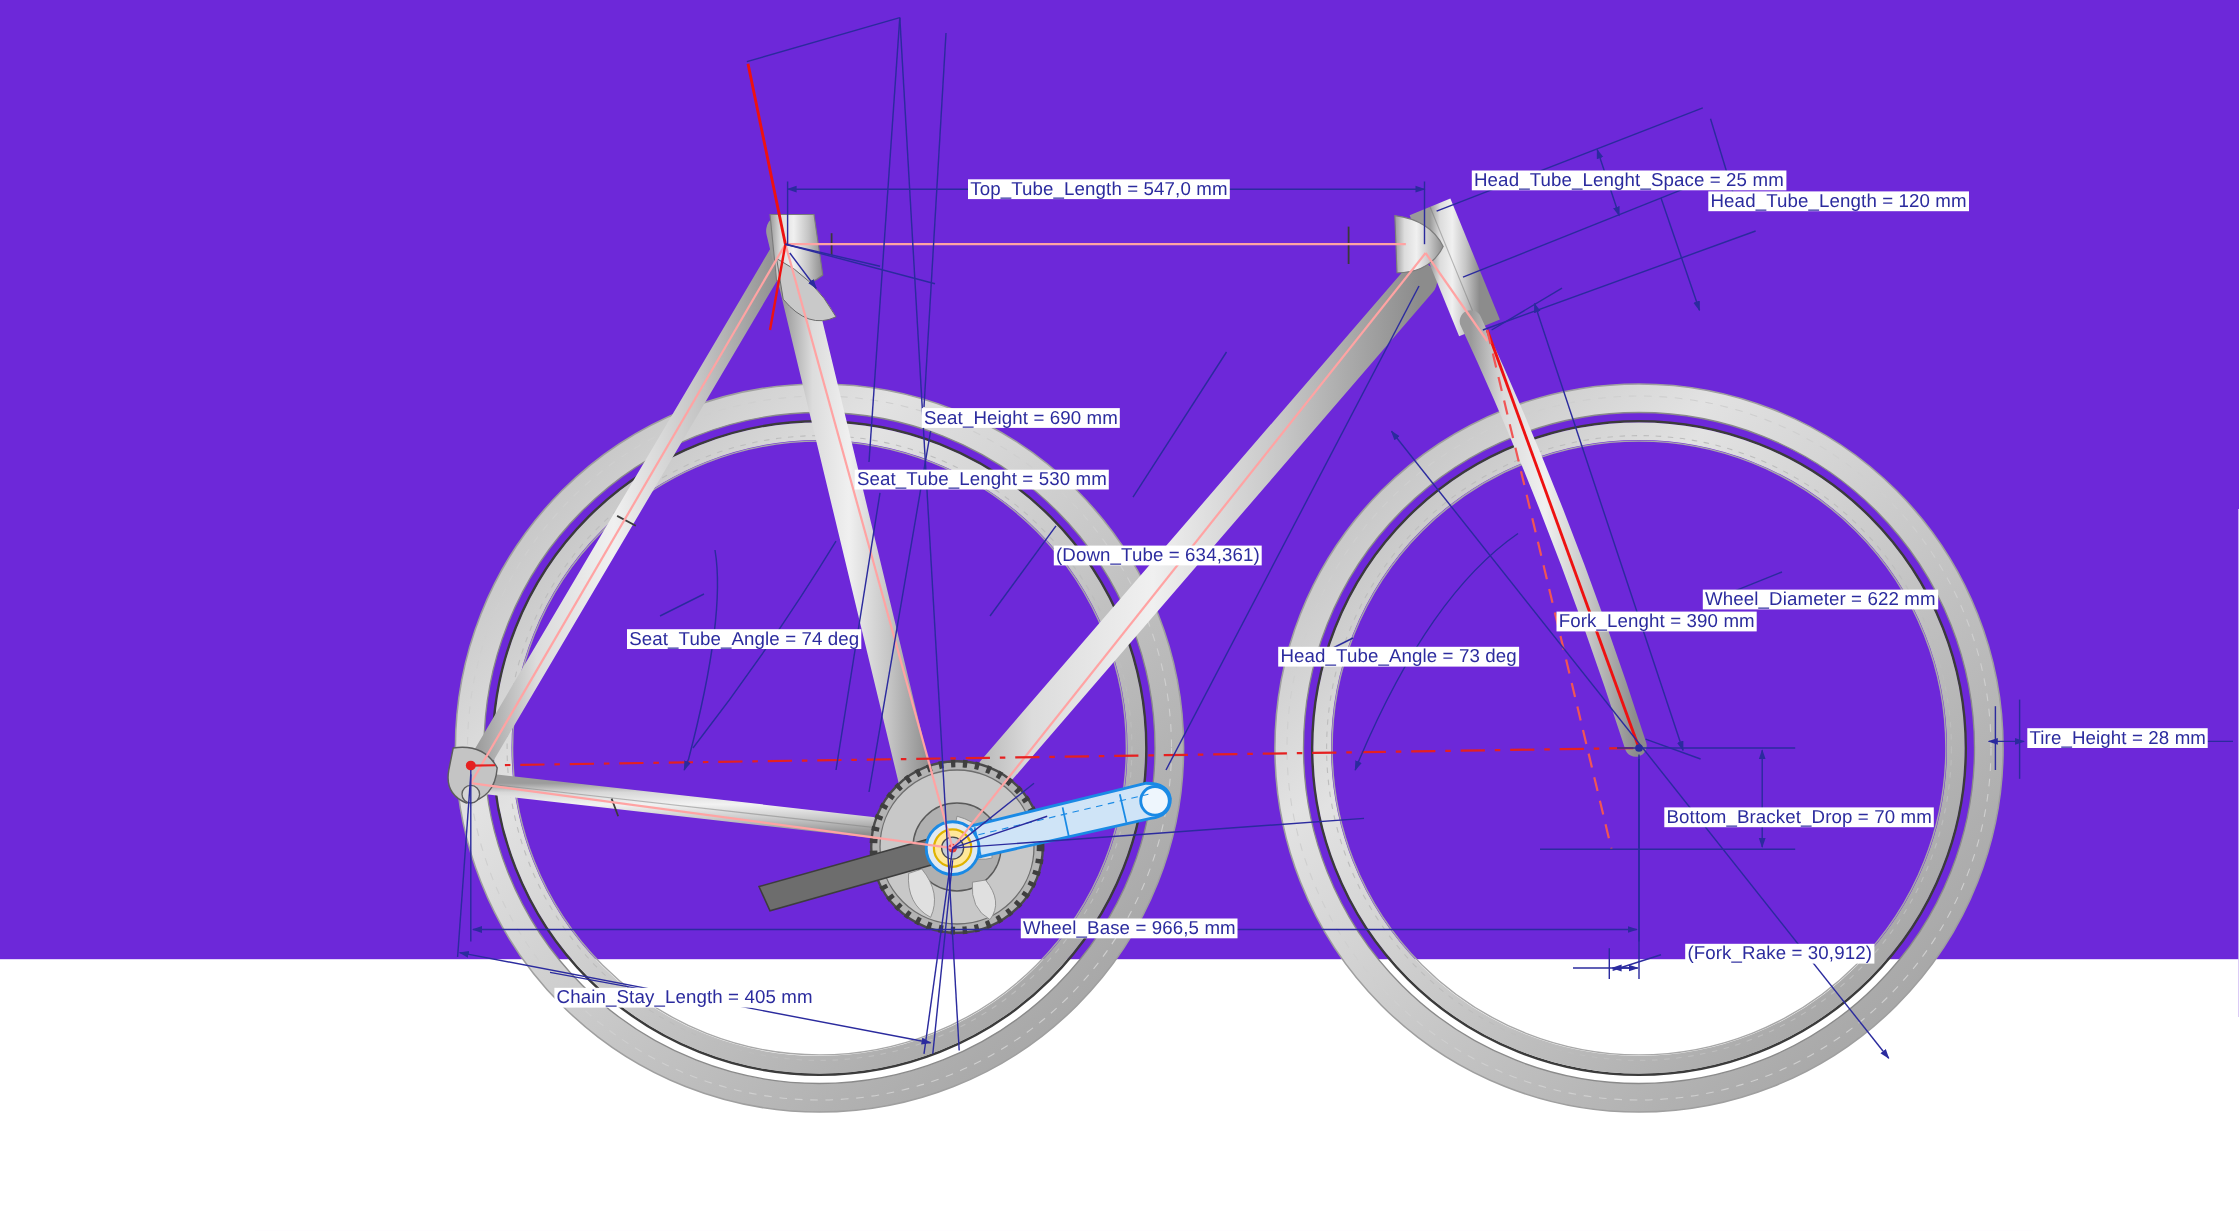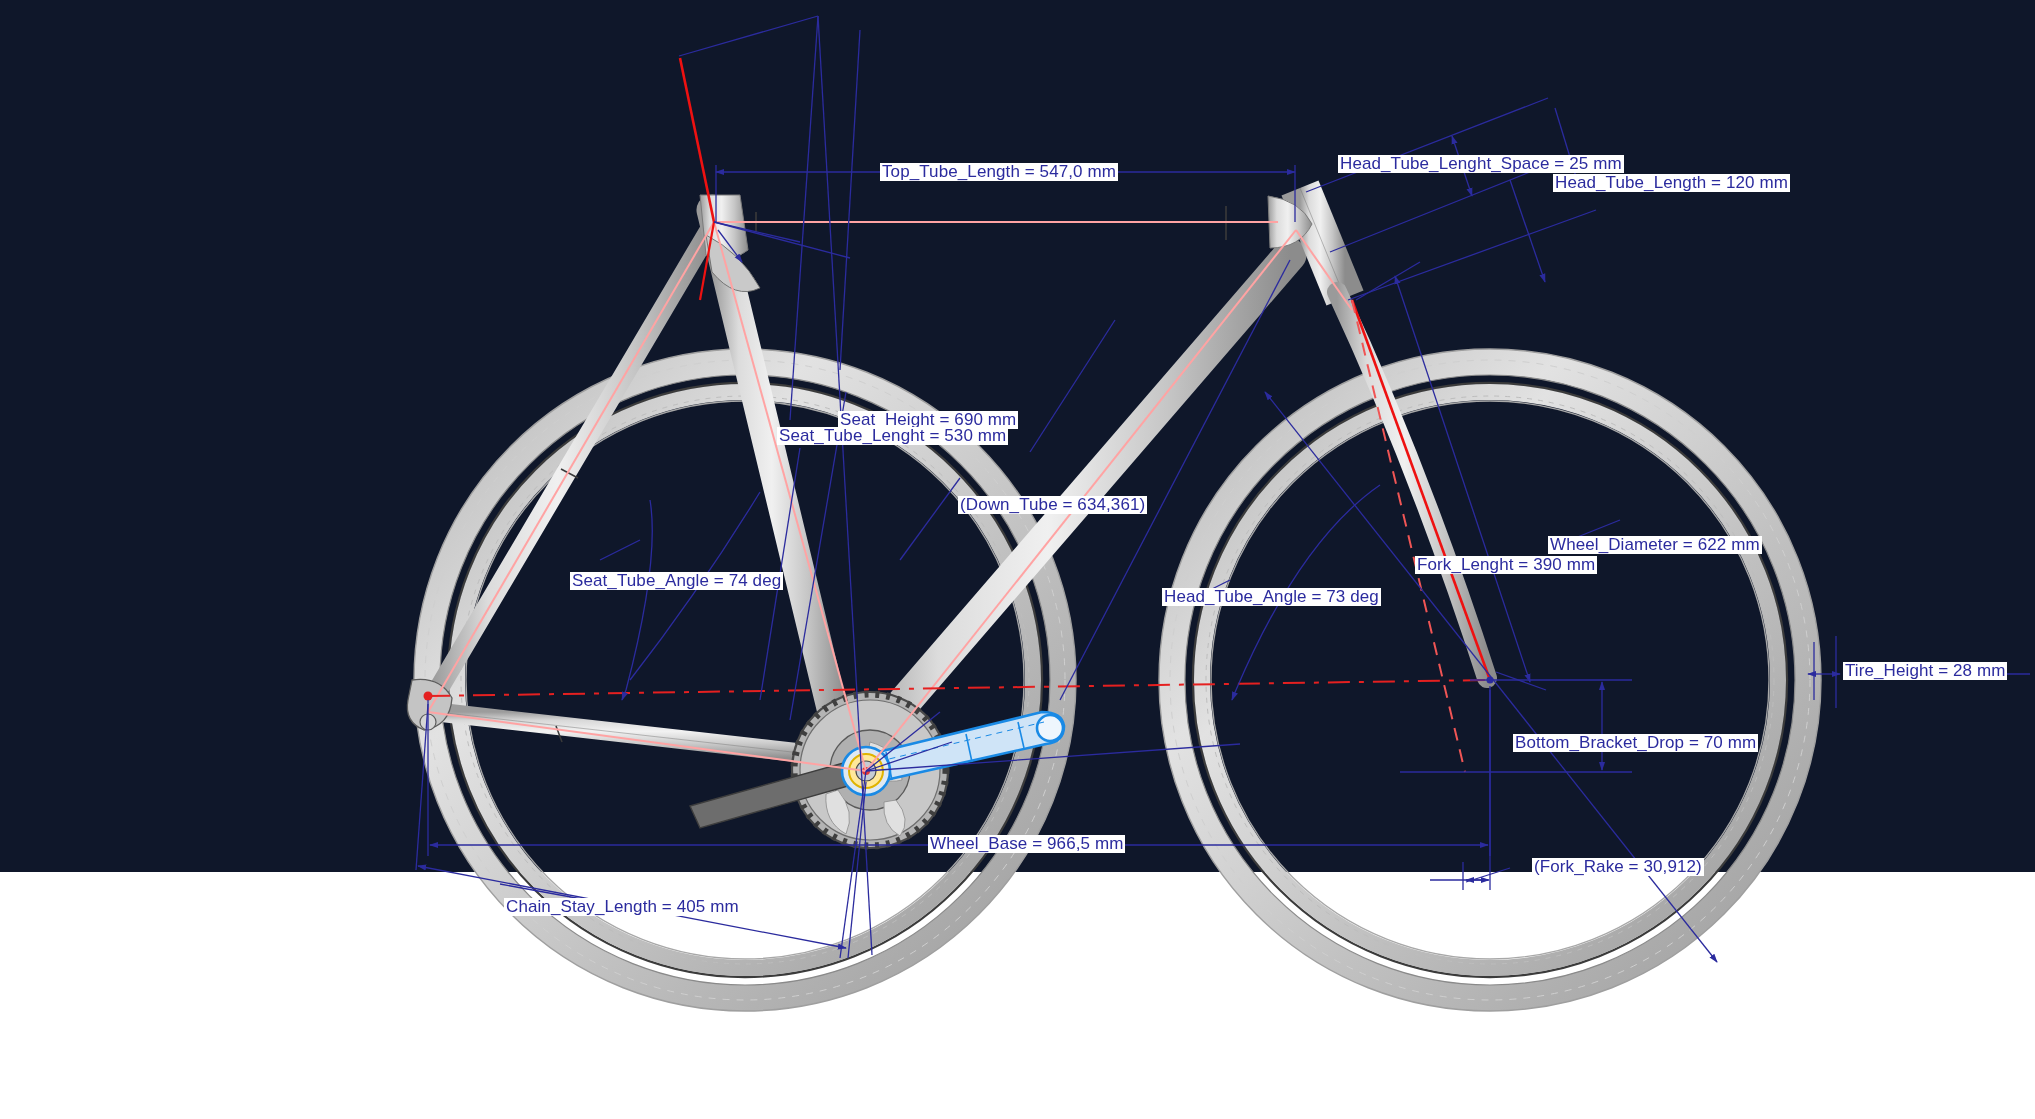--- a/index.html
+++ b/index.html
@@ -11,21 +11,21 @@
   body {
     width: 2035px;
     height: 1119px;
     overflow: hidden;
     font-family: "Liberation Sans", sans-serif;
   }
   #stage {
     position: relative;
     width: 2035px;
     height: 872px;
-    background: #0f172a;
+    background: #6d28d9;
   }
   #cad-svg {
     position: absolute;
     top: 0;
     left: 0;
     width: 2035px;
     height: 1119px;
     display: block;
   }
   .dim-label {
@@ -295,21 +295,21 @@
       <path d="M 1060 700 L 1290 260"></path>
     </g>
   </svg>
 
   <div class="dim-label" style="left:880px; top:163px;">Top_Tube_Length = 547,0 mm</div>
 
   <div class="dim-label" style="left:1338px; top:155px;text-align:right;">Head_Tube_Lenght_Space = 25 mm</div>
 
   <div class="dim-label" style="left:1553px; top:174px;">Head_Tube_Length = 120 mm</div>
 
-  <div class="dim-label" style="left:838px; top:371px;margin-top:40px;">Seat_Height = 690 mm</div>
+  <div class="dim-label" style="left:838px; top:371px;">Seat_Height = 690 mm</div>
 
   <div class="dim-label" style="left:777px; top:427px;">Seat_Tube_Lenght = 530 mm</div>
 
   <div class="dim-label" style="left:958px; top:465px;margin-top:31px;">(Down_Tube = 634,361)</div>
 
   <div class="dim-label" style="left:570px; top:572px;">Seat_Tube_Angle = 74 deg</div>
 
   <div class="dim-label" style="left:1162px; top:588px;">Head_Tube_Angle = 73 deg</div>
 
   <div class="dim-label" style="left:1415px; top:556px;">Fork_Lenght = 390 mm</div>

